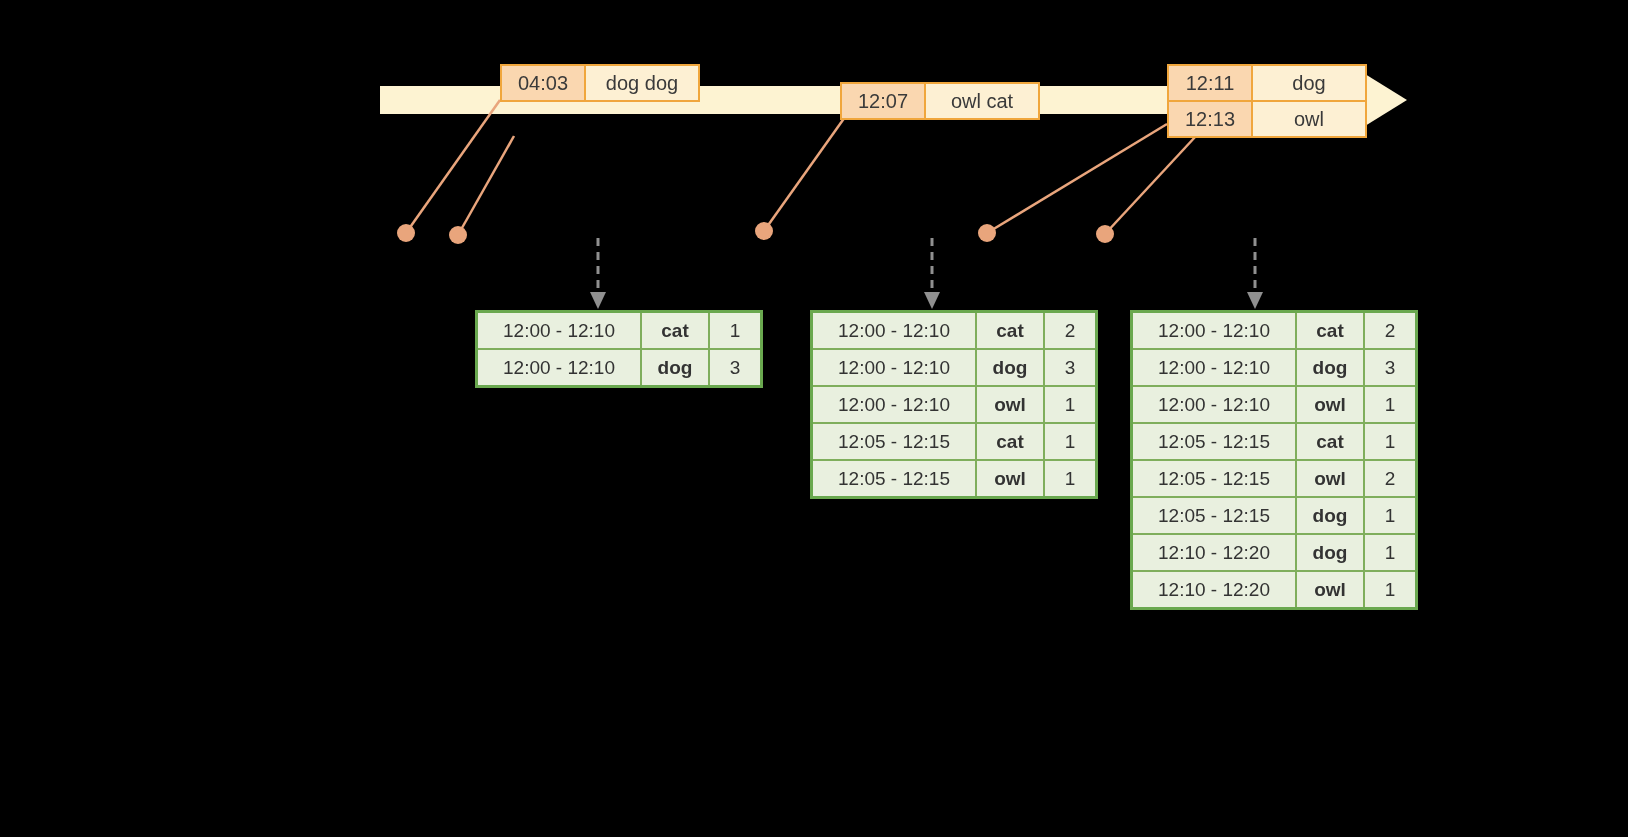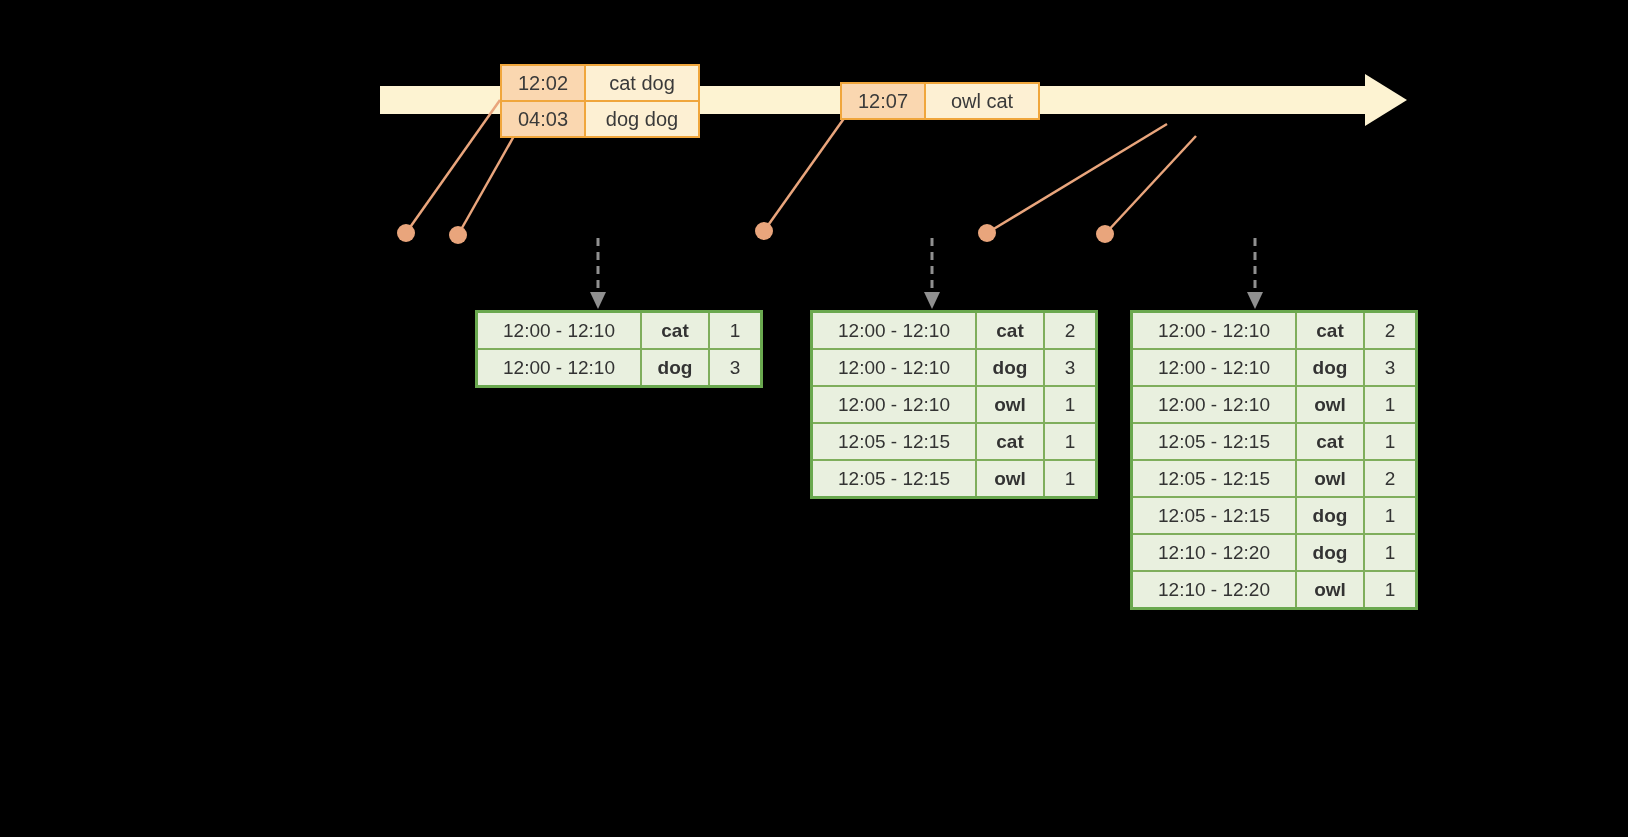--- a/index.html
+++ b/index.html
@@ -79,39 +79,47 @@
     <g fill="#909090">
       <polygon points="590,292 606,292 598,309"></polygon>
       <polygon points="924,292 940,292 932,309"></polygon>
       <polygon points="1247,292 1263,292 1255,309"></polygon>
     </g>
   </svg>
 
   <table class="event-table" style="left:500px;top:64px;">
     <tbody>
       <tr>
-        <td class="ev-time">12:02</td>
-        <td class="ev-words">cat dog</td>
-      </tr>
-      <tr>
         <td class="ev-time">04:03</td>
         <td class="ev-words">dog dog</td>
       </tr>
     </tbody>
   </table>
 
   <table class="event-table" style="left:840px;top:82px;">
     <tbody>
       <tr>
         <td class="ev-time">12:07</td>
         <td class="ev-words">owl cat</td>
       </tr>
     </tbody>
   </table>
 
+  <table class="event-table" style="left:1167px;top:64px;">
+    <tbody>
+      <tr>
+        <td class="ev-time">12:11</td>
+        <td class="ev-words">dog</td>
+      </tr>
+      <tr>
+        <td class="ev-time">12:13</td>
+        <td class="ev-words">owl</td>
+      </tr>
+    </tbody>
+  </table>
 
   <table class="result-table" style="left:475px;top:310px;">
     <tbody>
       <tr>
         <td class="rw-window">12:00 - 12:10</td>
         <td class="rw-word">cat</td>
         <td class="rw-count">1</td>
       </tr>
       <tr>
         <td class="rw-window">12:00 - 12:10</td>

